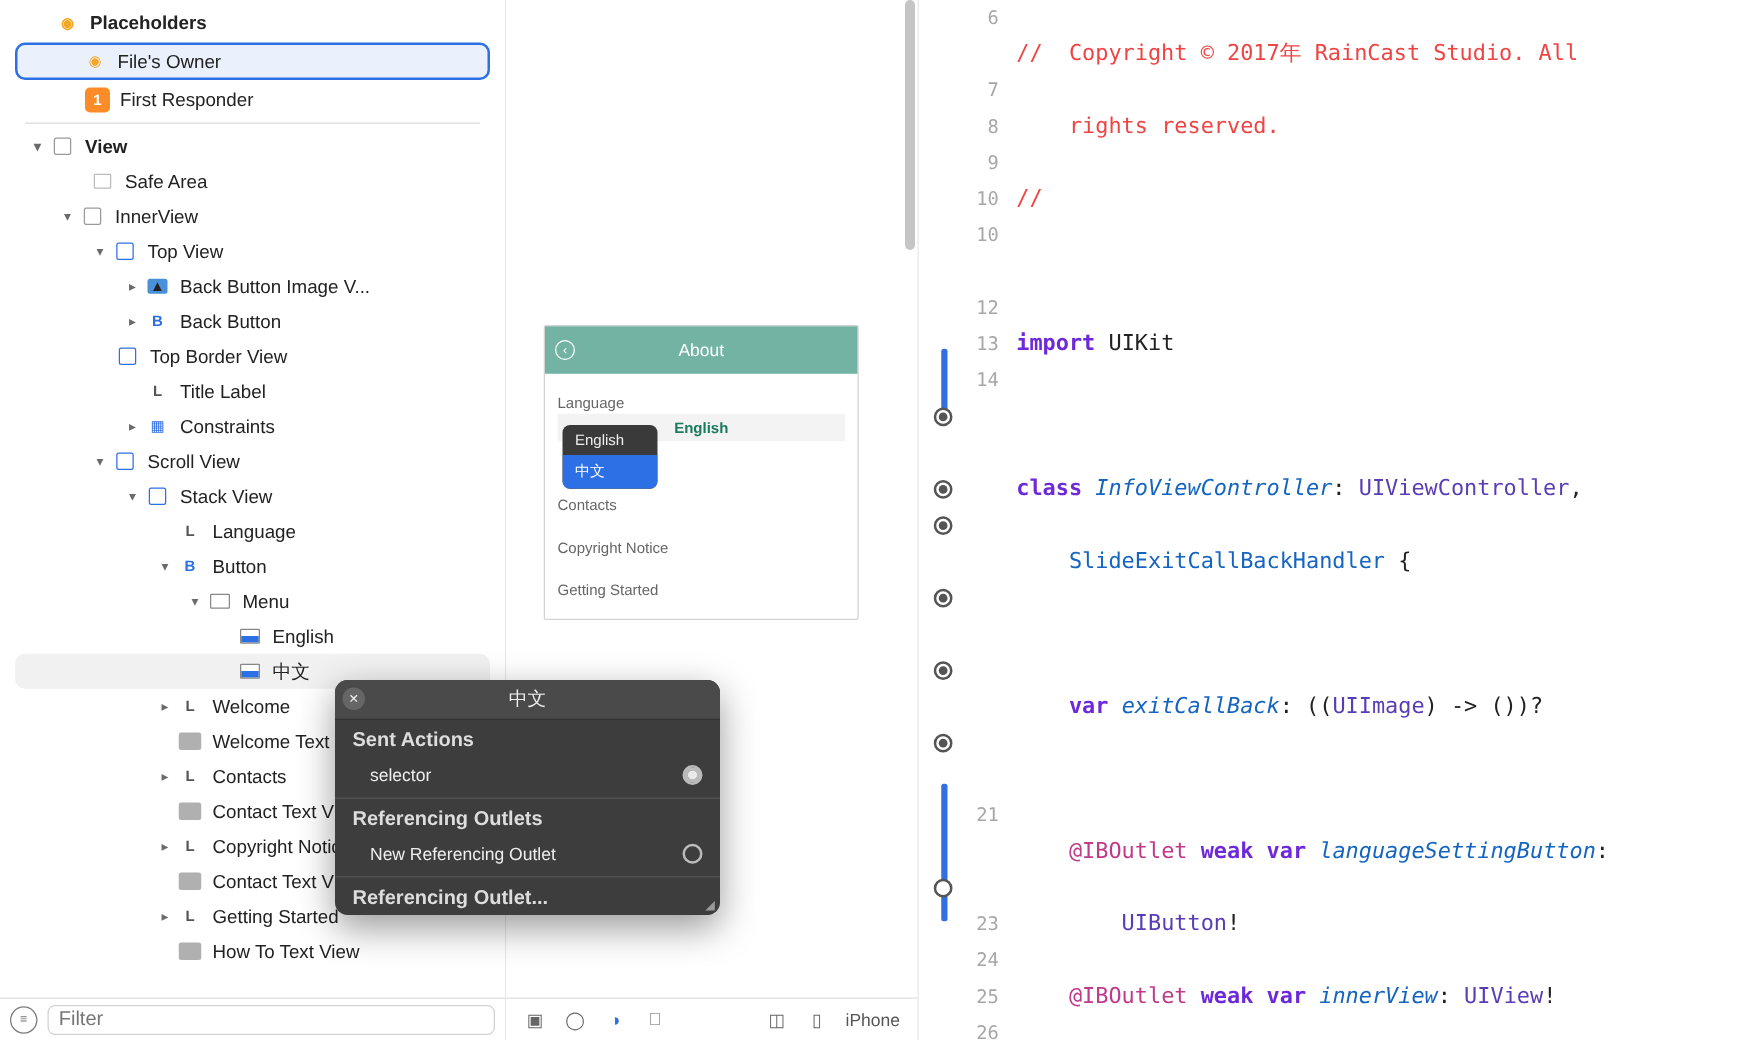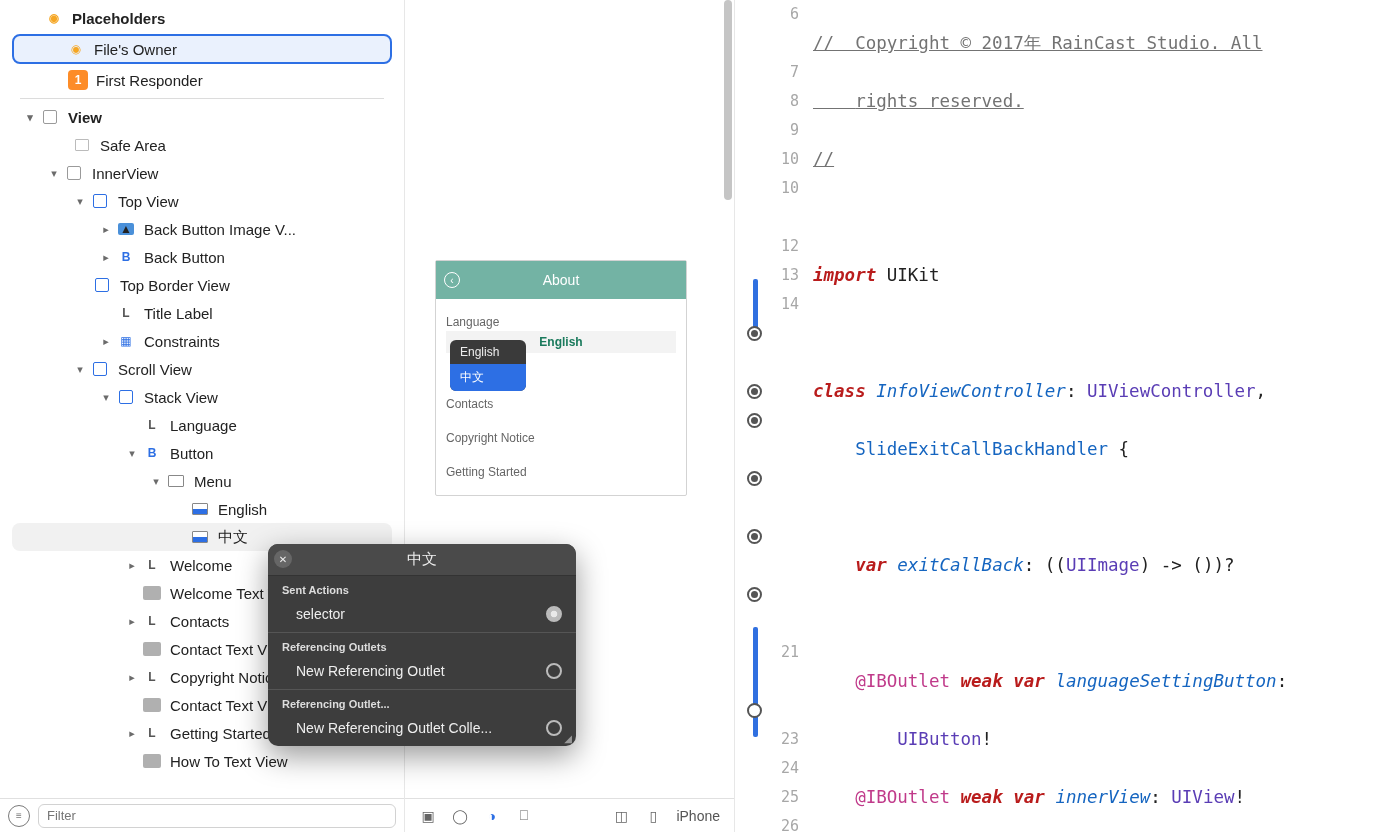--- a/index.html
+++ b/index.html
@@ -27,21 +27,21 @@
 .icon-B { font-weight: 700; color: #2d6fe4; }
 .icon-constraint { color: #2d6fe4; }
 .icon-text { background: #b0b0b0; width: 18px; height: 14px; border-radius: 2px; }
 .icon-menu { border:1px solid #888; width:16px; height:12px; border-radius:1px; }
 .icon-menuitem { background: linear-gradient(#fff 50%, #2d6fe4 50%); width: 16px; height: 12px; border:1px solid #888; border-radius:1px; }
 .icon-scroll { border:1.5px solid #2d6fe4; width:14px; height:14px; border-radius:2px; position:relative; }
 .icon-stack { border:1.5px solid #2d6fe4; width:14px; height:14px; border-radius:2px; }
 
 
 .filterbar { display: flex; align-items: center; height: 34px; border-top: 1px solid #e0e0e0; padding: 0 8px; gap: 8px; }
-.filterbar input { flex: 1; border: 1px solid #d2d2d2; border-radius: 6px; height: 24px; padding: 0 8px; font-size: 13px; color: #888; }
+.filterbar input { flex: 1; border: 1px solid #d2d2d2; border-radius: 6px; height: 24px; padding: 0 8px; font-size: 16px; color: #888; }
 .filter-icon { width: 22px; height: 22px; border: 1.5px solid #7a7a7a; border-radius: 50%; display: flex; align-items: center; justify-content: center; font-size: 10px; color:#7a7a7a; }
 
 
 .middle { width: 330px; position: relative; background: #fff; border-right: 1px solid #e7e7e7; }
 .canvas-scroll-track { position: absolute; right: 2px; top: 0; width: 8px; height: 260px; }
 .canvas-scroll-thumb { background: #c5c5c5; border-radius: 4px; width: 8px; height: 200px; }
 .phone { position: absolute; left: 30px; top: 260px; width: 252px; border: 1px solid #d3d3d3; border-radius: 2px; background: #fff; }
 .phone-top { background: #73b3a4; height: 38px; display: flex; align-items: center; justify-content: center; color: #fff; font-size: 14px; position:relative; }
 .phone-top .back { position: absolute; left: 8px; border:1.5px solid #fff; width:16px; height:16px; border-radius:50%; display:flex; align-items:center; justify-content:center; font-size:10px;}
 .phone-body { padding: 6px 10px; font-size: 12px; color: #666; }
@@ -53,44 +53,44 @@
 .lang-menu .sel { background:#2d6fe4; color:#fff; }
 .bottom-toolbar { position:absolute; bottom:0; left:0; right:0; height:34px; border-top:1px solid #e0e0e0; display:flex; align-items:center; justify-content:space-between; padding:0 14px; color:#555; }
 .tb-group { display:flex; gap:14px; align-items:center; }
 .tb-icon { width:18px; height:18px; display:flex; align-items:center; justify-content:center; font-size:14px; color:#666; }
 .tb-icon.active { color:#2d6fe4; }
 
 
 .popup { position:absolute; left:268px; top:544px; width:308px; background:#3d3d3d; color:#eee; border-radius:10px; box-shadow:0 10px 30px rgba(0,0,0,.4); z-index:50; overflow:hidden; }
 .popup-title { text-align:center; padding:6px 0; font-size:15px; background:#4a4a4a; border-bottom:1px solid #333; position:relative; font-weight:500; }
 .popup-close { position:absolute; left:6px; top:6px; width:18px; height:18px; background:#666; border-radius:50%; display:flex; align-items:center; justify-content:center; font-size:10px; }
-.popup-section { padding:8px 14px 4px; font-size:11px; font-weight:600; color:#ddd; }
+.popup-section { padding:8px 14px 4px; font-size:16px; font-weight:600; color:#ddd; }
 .popup-item { display:flex; align-items:center; justify-content:space-between; padding:6px 14px 10px 28px; font-size:14px; }
 .popup-item .dot { width:16px; height:16px; border:2px solid #bbb; border-radius:50%; }
 .popup-item .dot.filled { background:radial-gradient(circle,#e9e9e9 40%,#bbb 42%); }
 .popup hr { border:0; border-top:1px solid #555; margin:0; }
 .resize-grip { position:absolute; right:4px; bottom:2px; font-size:10px; color:#999; }
 
 
 .editor { flex:1; display:flex; font-family: "SF Mono", Menlo, Consolas, monospace; font-size: 17.5px; line-height: 29px; position:relative; }
 .gutter-marks { width: 38px; padding-top:0; }
 .gutter-marks .mark { height:29px; display:flex; align-items:center; justify-content:center; }
 .circle-mark { width:15px; height:15px; border:2px solid #555; border-radius:50%; background:#fff; }
 .circle-mark.filled::after { content:""; display:block; width:7px; height:7px; background:#555; border-radius:50%; margin:2px auto; }
 .bar-mark { width:5px; height:52px; background:#3070e0; border-radius:2px; margin-left:3px;}
 .linenos { width:34px; text-align:right; color:#a7a7a7; padding-right:8px; font-size:15px; }
 .linenos div { height:29px; }
 .code { flex:1; white-space:pre; padding-left:6px; }
 .code .line { height:29px; }
-.kw { color:#b91c1c; font-weight:600;font-style:italic; }
+.kw { color:#6d28d9; font-weight:600; }
 .kw2 { color:#c03a8a; }
 .type { color:#5a3db5; }
 .type2 { color:#1565c0; }
 .fn { color:#1565c0;font-style:italic; }
-.cmt { color:#737373;text-decoration:underline; }
+.cmt { color:#ef4444; }
 
 </style>
 </head>
 <body>
 
 <div class="app">
 
   <div class="left">
     <div class="outline">
 
@@ -448,18 +448,14 @@
     <span class="dot filled"></span>
   </div>
   <hr>
   <div class="popup-section">Referencing Outlets</div>
   <div class="popup-item">
     <span>New Referencing Outlet</span>
     <span class="dot"></span>
   </div>
   <hr>
   <div class="popup-section">Referencing Outlet...</div>
-  <div class="popup-item">
-    <span>New Referencing Outlet Colle...</span>
-    <span class="dot"></span>
-  </div>
   <span class="resize-grip">◢</span>
 </div>
 
 </body></html>

